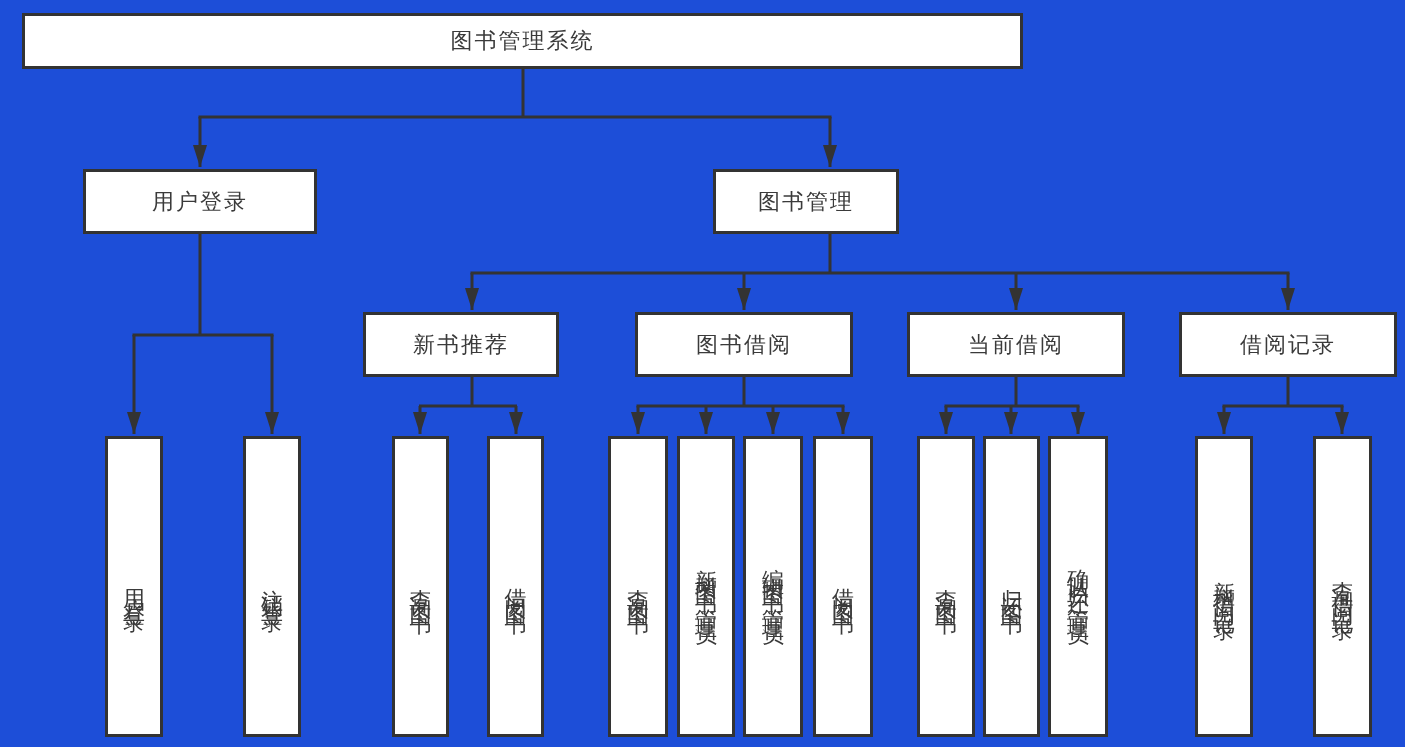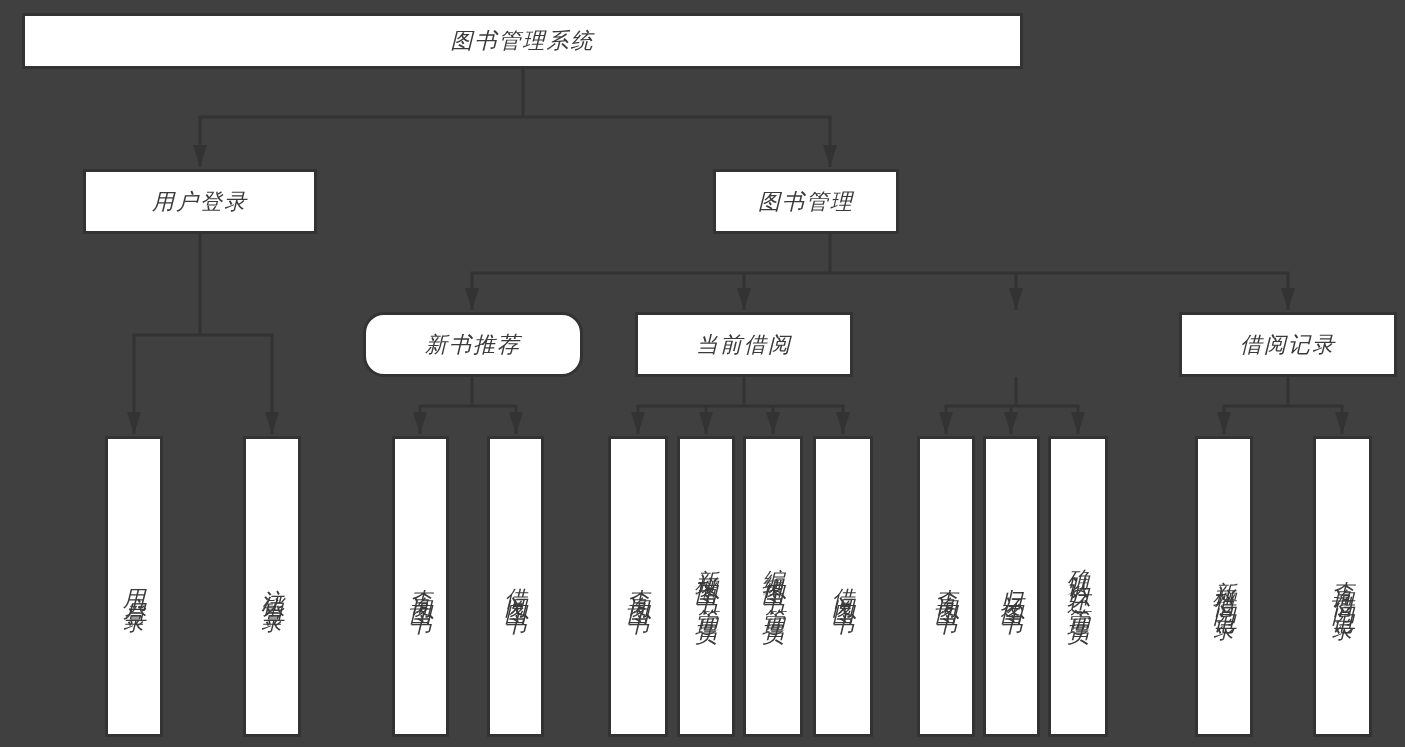--- a/index.html
+++ b/index.html
@@ -5,23 +5,22 @@
   html, body {
     margin: 0;
     padding: 0;
     background: #ffffff;
     font-family: "Liberation Sans", sans-serif;
   }
   .stage {
     position: relative;
     width: 1405px;
     height: 747px;
-    background: #404040;
+    background: #1d4ed8;
     overflow: hidden;
-    font-style: italic;
   }
   .connectors {
     position: absolute;
     left: 0;
     top: 0;
     width: 1405px;
     height: 747px;
     pointer-events: none;
   }
   .box {
@@ -45,21 +44,21 @@
     text-orientation: mixed;
     font-size: 22px;
     letter-spacing: 8px;
     line-height: 1;
     white-space: nowrap;
   }
   
   #n-root        { left: 22px;   top: 13px;  width: 1001px; height: 56px; }
   #n-user-login  { left: 83px;   top: 169px; width: 234px;  height: 65px; }
   #n-book-mgmt   { left: 713px;  top: 169px; width: 186px;  height: 65px; }
-  #n-new-rec     { left: 363px;  top: 312px; width: 220px;  height: 65px; border-radius: 21px; }
+  #n-new-rec     { left: 363px;  top: 312px; width: 196px;  height: 65px; }
   #n-book-borrow { left: 635px;  top: 312px; width: 218px;  height: 65px; }
   #n-current     { left: 907px;  top: 312px; width: 218px;  height: 65px; }
   #n-records     { left: 1179px; top: 312px; width: 218px;  height: 65px; }
   
   .box.v { top: 436px; height: 301px; }
   #v-login        { left: 105px;  width: 58px; }
   #v-logout       { left: 243px;  width: 58px; }
   #v-rec-query    { left: 392px;  width: 57px; }
   #v-rec-borrow   { left: 487px;  width: 57px; }
   #v-bb-query     { left: 608px;  width: 60px; }
@@ -144,20 +143,23 @@
     <span>用户登录</span>
   </div>
   <div class="box h" id="n-book-mgmt">
     <span>图书管理</span>
   </div>
 
   <div class="box h" id="n-new-rec">
     <span>新书推荐</span>
   </div>
   <div class="box h" id="n-book-borrow">
+    <span>图书借阅</span>
+  </div>
+  <div class="box h" id="n-current">
     <span>当前借阅</span>
   </div>
   <div class="box h" id="n-records">
     <span>借阅记录</span>
   </div>
 
   <div class="box v" id="v-login">
     <span>用户登录</span>
   </div>
   <div class="box v" id="v-logout">

